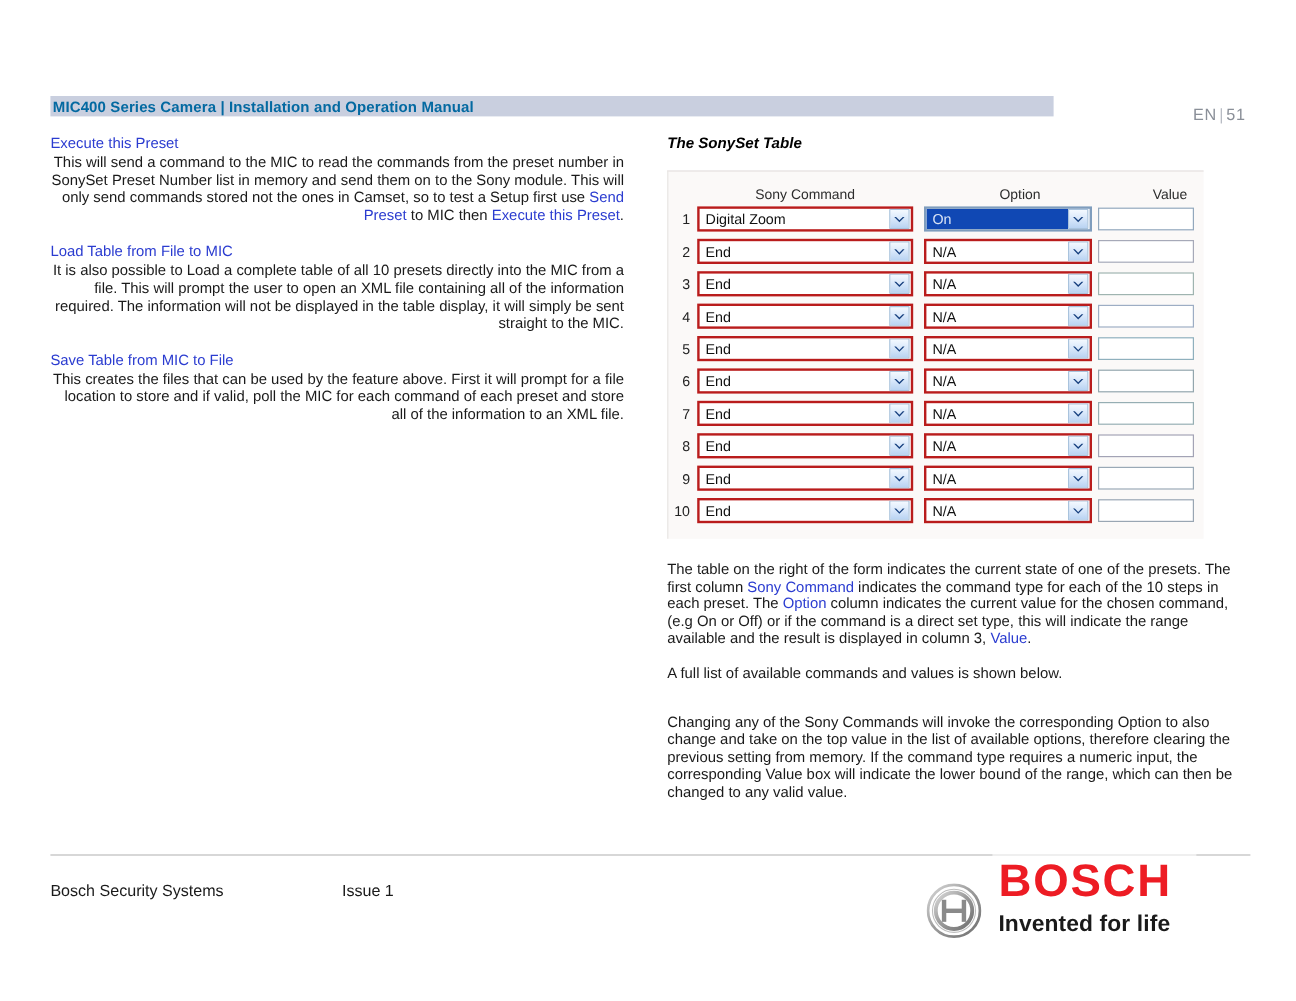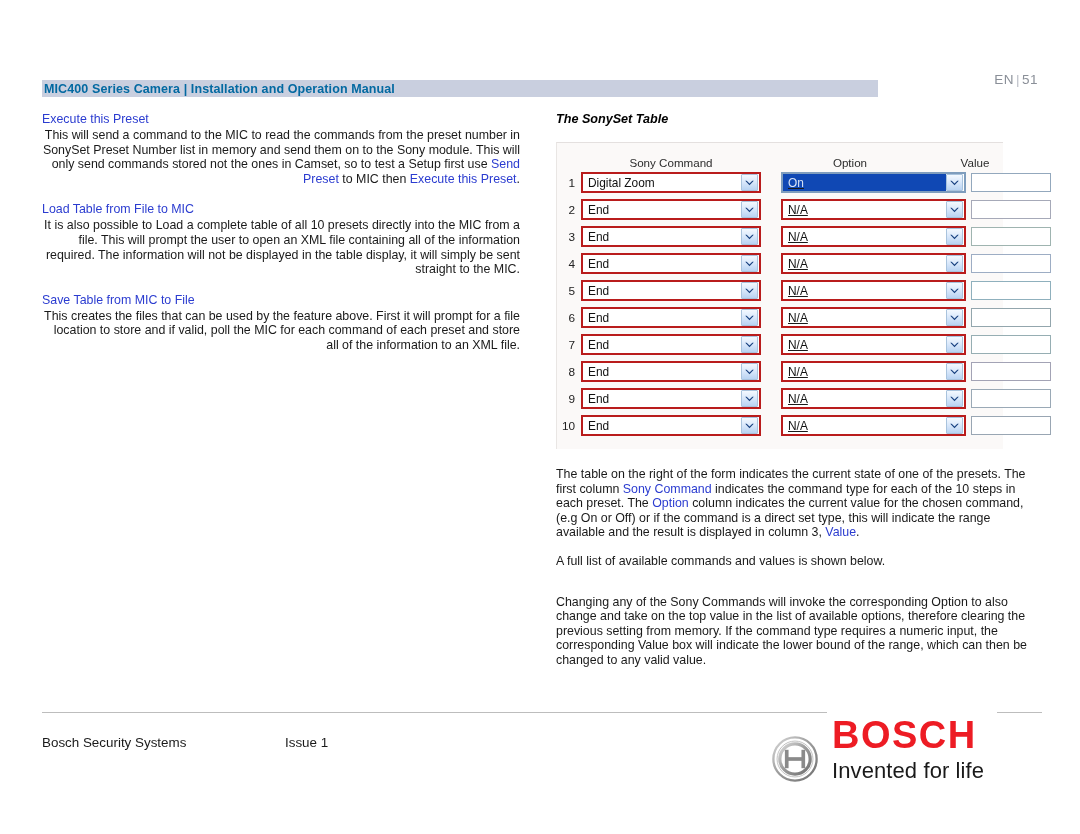--- a/index.html
+++ b/index.html
@@ -31,21 +31,21 @@
     font-size: 12.5px;
     font-weight: bold;
     color: #0369a1;
     letter-spacing: 0.1px;
     padding-left: 2px;
     white-space: nowrap;
   }
   .page-marker {
     position: absolute;
     right: 42px;
-    top: 72px;
+    top: 88px;
     font-size: 13.5px;
     color: #8a8f98;
     letter-spacing: 0.5px;
     white-space: nowrap;
   }
   .page-marker .sep {
     color: #b8bcc4;
     padding: 0 2px;
   }
 
@@ -147,21 +147,21 @@
     position: relative;
     height: 21px;
     background: #ffffff;
     border: 2px solid #b91c1c;
     box-sizing: border-box;
     display: flex;
     align-items: center;
     overflow: hidden;
   }
   .combo.cmd { width: 180px; flex: none; }
-  .combo.opt { width: 185px; flex: none; margin-left: 20px; text-decoration: underline; }
+  .combo.opt { width: 140px; flex: none; margin-left: 9px; }
   .combo .ctext {
     flex: 1;
     font-size: 11.9px;
     color: #111;
     padding-left: 5px;
     white-space: nowrap;
     overflow: hidden;
   }
   .combo.selected {
     border-color: #7f9dbd;
@@ -266,25 +266,26 @@
   }
   .bosch-name {
     font-size: 38px;
     font-weight: bold;
     color: #ed1c24;
     letter-spacing: 1.5px;
     line-height: 38px;
     font-family: "Liberation Sans", sans-serif;
   }
   .bosch-tag {
-    font-size: 22px;
+    font-size: 19px;
     color: #1a1a1a;
     line-height: 22px;
     margin-top: 6px;
     letter-spacing: 0.1px;
+    font-weight: bold;
   }
 </style>
 </head>
 <body>
 
 <div class="header-bar">
   <span class="header-title">MIC400 Series Camera | Installation and Operation Manual</span>
 </div>
 <div class="page-marker">
   <span>EN</span><span class="sep">|</span><span>51</span>

